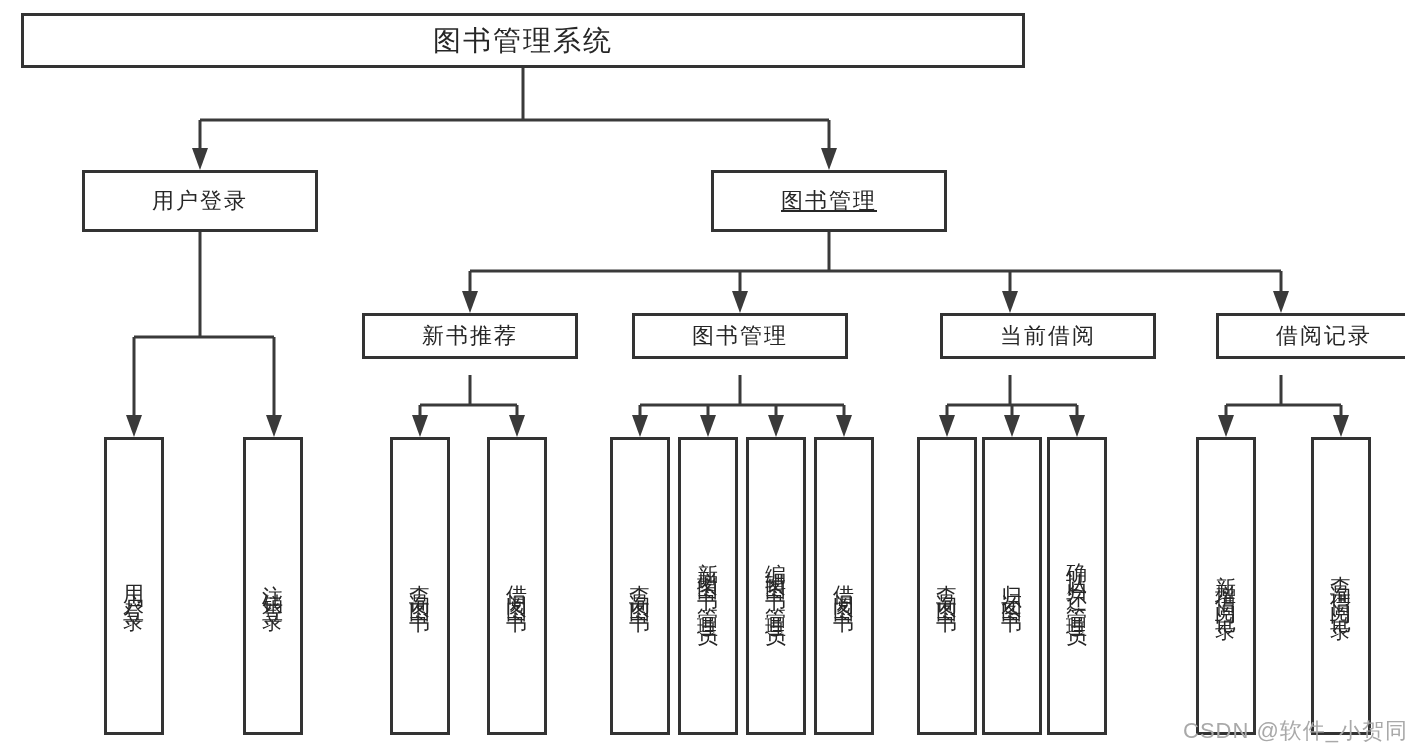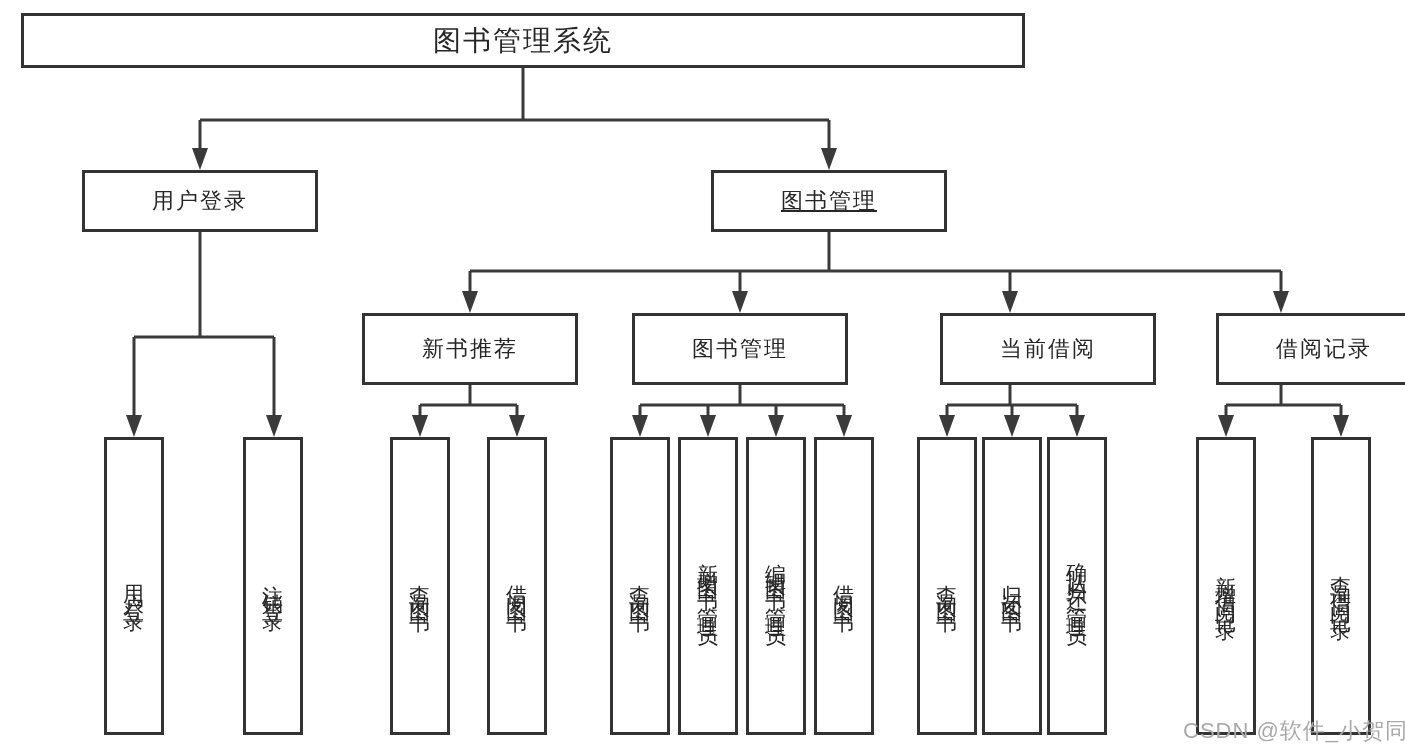--- a/index.html
+++ b/index.html
@@ -20,21 +20,21 @@
   .vbox .vlabel{
     writing-mode:vertical-rl;text-orientation:mixed;
     font-size:21px;letter-spacing:9px;color:#262626;line-height:1;
   }
   
   .root{left:21px;top:13px;width:1004px;height:55px;}
   
   .n-login{left:82px;top:170px;width:236px;height:62px;}
   .n-bookmgmt{left:711px;top:170px;width:236px;height:62px;text-decoration:underline;}
   
-  .lvl3{top:313px;width:216px;height:72px;align-items:center;}
+  .lvl3{top:313px;width:216px;height:46px;align-items:center;}
   .n-newbook{left:362px;}
   .n-borrow{left:632px;}
   .n-current{left:940px;}
   .n-history{left:1172px;margin-left:44px;}
   
   .vbox{top:437px;width:60px;height:298px;}
   .n-userlogin{left:104px;}
   .n-logout{left:243px;}
   .n-nb-query{left:390px;}
   .n-nb-borrow{left:487px;}

